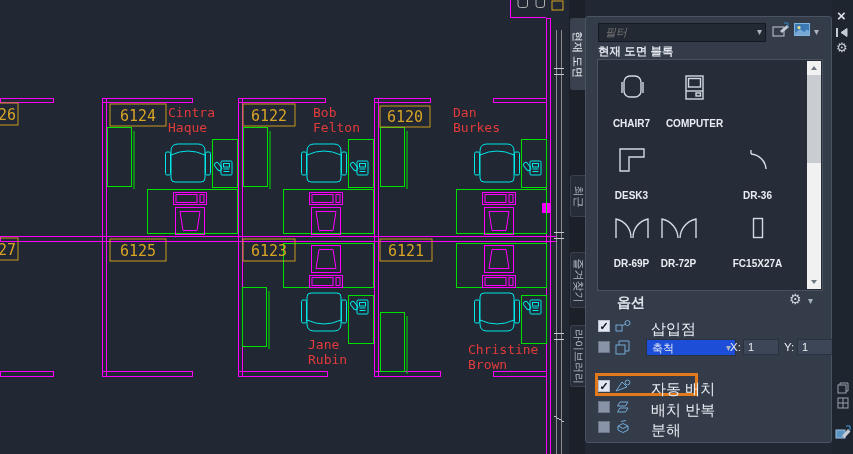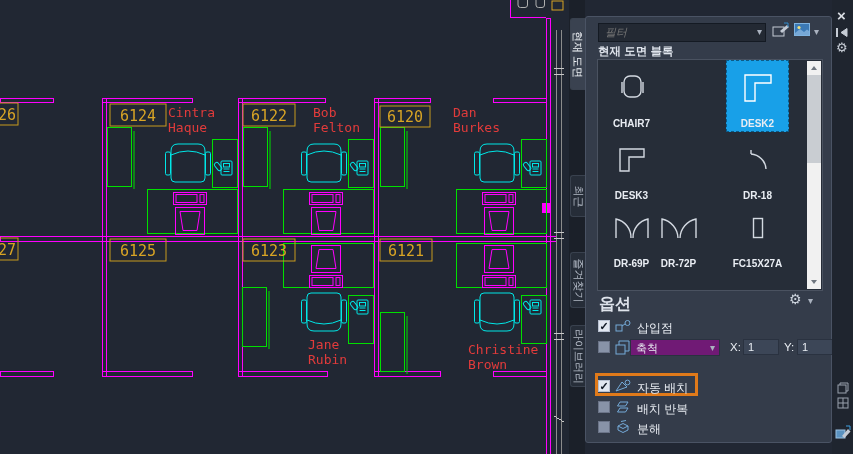--- a/index.html
+++ b/index.html
@@ -46,32 +46,32 @@
 
   .vscroll{position:absolute;right:1px;top:1px;width:14px;height:228px;background:#f1f1f1;}
   .vs-btn{position:absolute;left:0;width:14px;height:14px;background:#f1f1f1;}
   .vs-up{top:0;} .vs-down{bottom:0;}
   .tri-up{position:absolute;left:4px;top:5px;width:0;height:0;border-left:3.5px solid transparent;
           border-right:3.5px solid transparent;border-bottom:4px solid #6e757e;}
   .tri-down{position:absolute;left:4px;top:5px;width:0;height:0;border-left:3.5px solid transparent;
           border-right:3.5px solid transparent;border-top:4px solid #6e757e;}
   .vs-thumb{position:absolute;left:0;top:14px;width:14px;height:88px;background:#c9cdd2;}
 
-  .options-title{position:absolute;left:13px;top:277px;font-size:16px;font-weight:bold;color:#dfe4ec;}
+  .options-title{position:absolute;left:31px;top:277px;font-size:14px;font-weight:bold;color:#dfe4ec;}
   .opt-gear{position:absolute;left:203px;top:274px;font-size:14px;color:#ccd3dd;}
   .opt-caret{position:absolute;left:222px;top:278px;font-size:10px;color:#aab2bf;}
 
   .opt-row{position:absolute;left:12px;width:228px;height:17px;}
   .cb{position:absolute;left:0;top:1px;width:12px;height:12px;background:#8893a8;
       border:1px solid #6b7488;box-sizing:border-box;color:#141b28;font-size:11px;
       line-height:11px;text-align:center;font-weight:bold;}
   .cb.checked{background:#e2e7f1;border-color:#b8c0d0;}
   .opt-ic{position:absolute;left:17px;top:0px;}
-  .opt-lbl{position:absolute;left:39px;top:1px;font-size:12px;color:#e9edf3;}
-  .dd{position:absolute;left:32px;top:-1px;width:90px;height:17px;background:#701a75;
+  .opt-lbl{position:absolute;left:53px;top:1px;font-size:15px;color:#e9edf3;}
+  .dd{position:absolute;left:48px;top:-1px;width:90px;height:17px;background:#1d4ed8;
       border:1px solid #2a3240;box-sizing:border-box;}
   .dd span.val{position:absolute;left:5px;top:1px;font-size:11px;color:#e9edf3;}
   .dd span.car{position:absolute;right:4px;top:2px;font-size:10px;color:#aab2bf;}
   .mini-lbl{position:absolute;top:1px;font-size:11.5px;color:#e9edf3;}
   .mini-input{position:absolute;top:-1px;height:16px;background:#3c4657;border:1px solid #2a3240;
       color:#e9edf3;font-size:11px;padding:0 4px;box-sizing:border-box;
       font-family:"Liberation Sans",sans-serif;outline:none;}
   .hilite{position:absolute;left:9px;top:356px;width:103px;height:23px;
       border:3px solid #E07A1A;box-sizing:border-box;}
 
@@ -282,50 +282,55 @@
         <svg width="30" height="30">
             <g class="blk">
           <rect x="7" y="3" width="17" height="21" rx="6"></rect>
           <path d="M5,9 v11 M26,9 v11"></path>
         </g>
           </svg>
       </div>
       <div class="lbl">CHAIR7</div>
     </div>
 
-
-    <div class="cell checked" style="left:128px;top:0;">
-      <div class="glyph">
-        <svg width="28" height="28">
-            <path class="blk" d="M1,1 H27 V9 H11 V27 H1 Z"></path>
-          </svg>
-      </div>
-      <div class="lbl">DESK2</div>
-    </div>
+    <div class="cell" style="left:65px;top:1px;">
+      <div class="glyph">
+        <svg width="22" height="26">
+            <g class="blk">
+          <rect x="2" y="1" width="17" height="23"></rect>
+          <rect x="4.5" y="3.5" width="12" height="8.5"></rect>
+          <line x1="2" y1="16" x2="19" y2="16"></line>
+          <rect x="12" y="18" width="4.5" height="3"></rect>
+        </g>
+          </svg>
+      </div>
+      <div class="lbl">COMPUTER</div>
+    </div>
+
 
     <div class="cell" style="left:2px;top:73px;">
       <div class="glyph">
         <svg width="26" height="24">
             <path class="blk" d="M1,1 H25 V9 H10 V23 H1 Z"></path>
           </svg>
       </div>
       <div class="lbl">DESK3</div>
     </div>
 
 
     <div class="cell" style="left:128px;top:73px;">
       <div class="glyph">
         <svg width="22" height="24">
             <g class="blk">
           <line x1="4" y1="2" x2="4" y2="6"></line>
           <path d="M4,6 a16,16 0 0 1 15,15"></path>
         </g>
           </svg>
       </div>
-      <div class="lbl">DR-18</div>
+      <div class="lbl">DR-36</div>
     </div>
 
     <div class="cell" style="left:2px;top:141px;">
       <div class="glyph">
         <svg width="38" height="26">
             <g class="blk">
           <path d="M3,23 V4 a19,19 0 0 1 15,19"></path>
           <path d="M35,23 V4 a19,19 0 0 0 -15,19"></path>
         </g>
           </svg>

